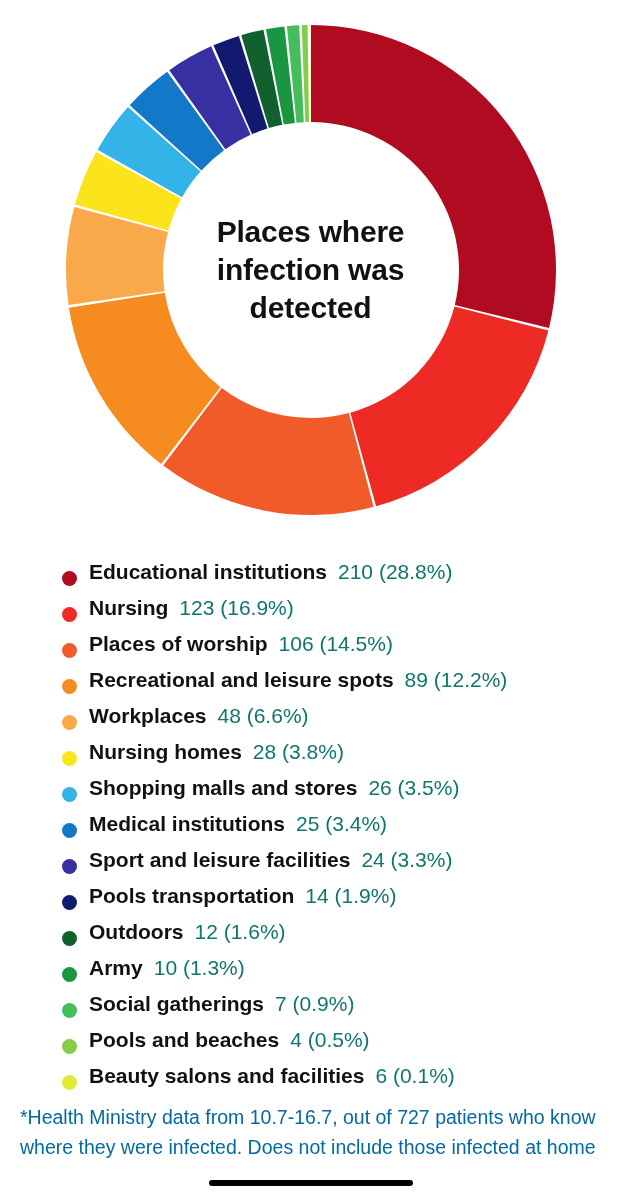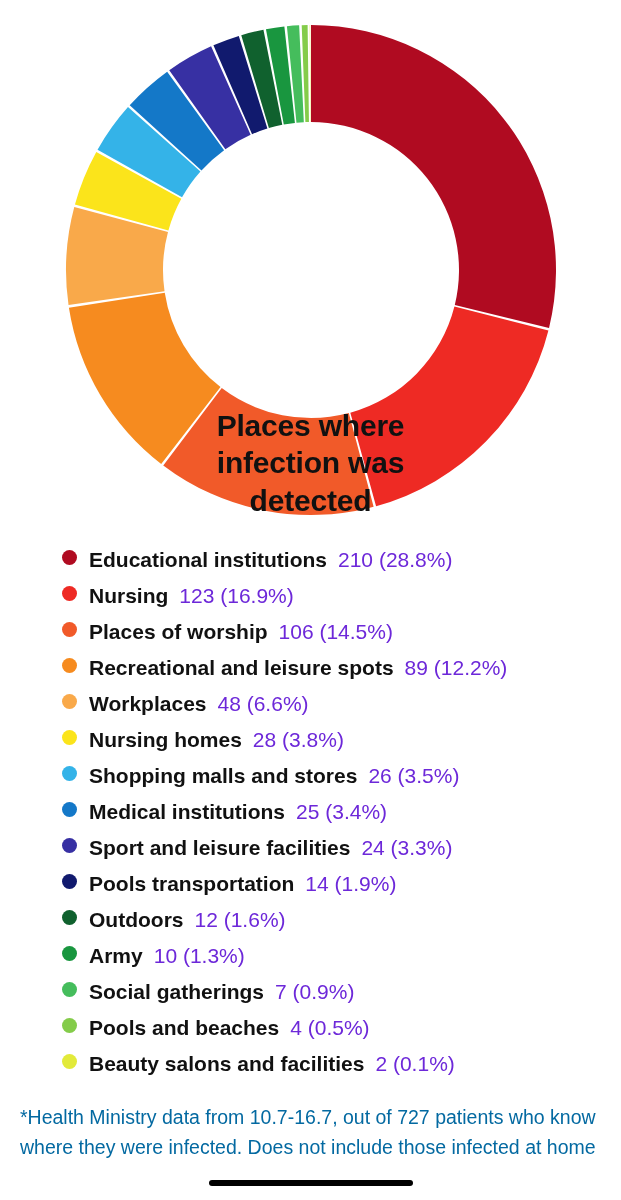--- a/index.html
+++ b/index.html
@@ -36,61 +36,61 @@
   }
   .donut-wrap svg {
     display: block;
   }
   .donut-center {
     position: absolute;
     top: 0; left: 0;
     width: 500px;
     height: 500px;
     display: flex;
-    align-items: flex-end;
+    align-items: center;
     justify-content: center;
     pointer-events: none;
   }
   .donut-title {
     width: 260px;
     text-align: center;
     font-size: 30px;
     font-weight: bold;
     line-height: 1.26;
     color: #111111;
     letter-spacing: -0.2px;
   }
   .legend {
     padding: 8px 0 0 62px;
     flex: 0 0 auto;
   }
   .legend-row {
     display: flex;
-    align-items: flex-start;
+    align-items: flex-end;
     height: 36px;
   }
   .legend-dot {
     width: 15px;
     height: 15px;
     border-radius: 50%;
     flex: 0 0 auto;
     margin-right: 12px;
     position: relative;
     top: 2px;
   }
   .legend-label {
     font-size: 21px;
     font-weight: bold;
     color: #111111;
     white-space: nowrap;
   }
   .legend-value {
     font-size: 21px;
     font-weight: normal;
-    color: #6d28d9;
+    color: #0f766e;
     margin-left: 11px;
     white-space: nowrap;
   }
   .footnote {
     margin-top: 14px;
     padding: 0 14px 0 20px;
     font-size: 19.5px;
     line-height: 1.55;
     color: #0369a1;
   }
@@ -208,21 +208,21 @@
         <span class="legend-value">7 (0.9%)</span>
       </div>
       <div class="legend-row">
         <span class="legend-dot" style="background: rgb(132, 204, 74);"></span>
         <span class="legend-label">Pools and beaches</span>
         <span class="legend-value">4 (0.5%)</span>
       </div>
       <div class="legend-row">
         <span class="legend-dot" style="background: rgb(226, 234, 58);"></span>
         <span class="legend-label">Beauty salons and facilities</span>
-        <span class="legend-value">2 (0.1%)</span>
+        <span class="legend-value">6 (0.1%)</span>
       </div>
     </div>
 
   <div class="footnote">*Health Ministry data from 10.7-16.7, out of 727 patients who know where they were infected. Does not include those infected at home</div>
 
   <div class="home-indicator-wrap">
     <div class="home-indicator"></div>
   </div>
 
 </div>

